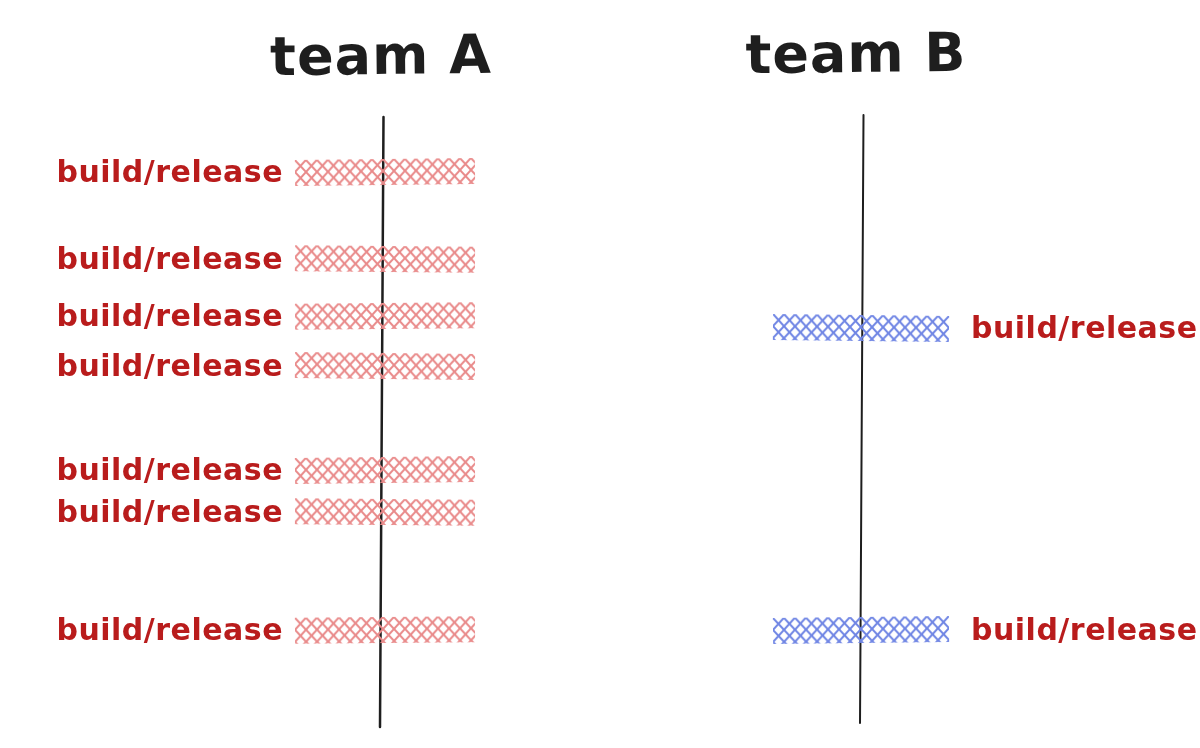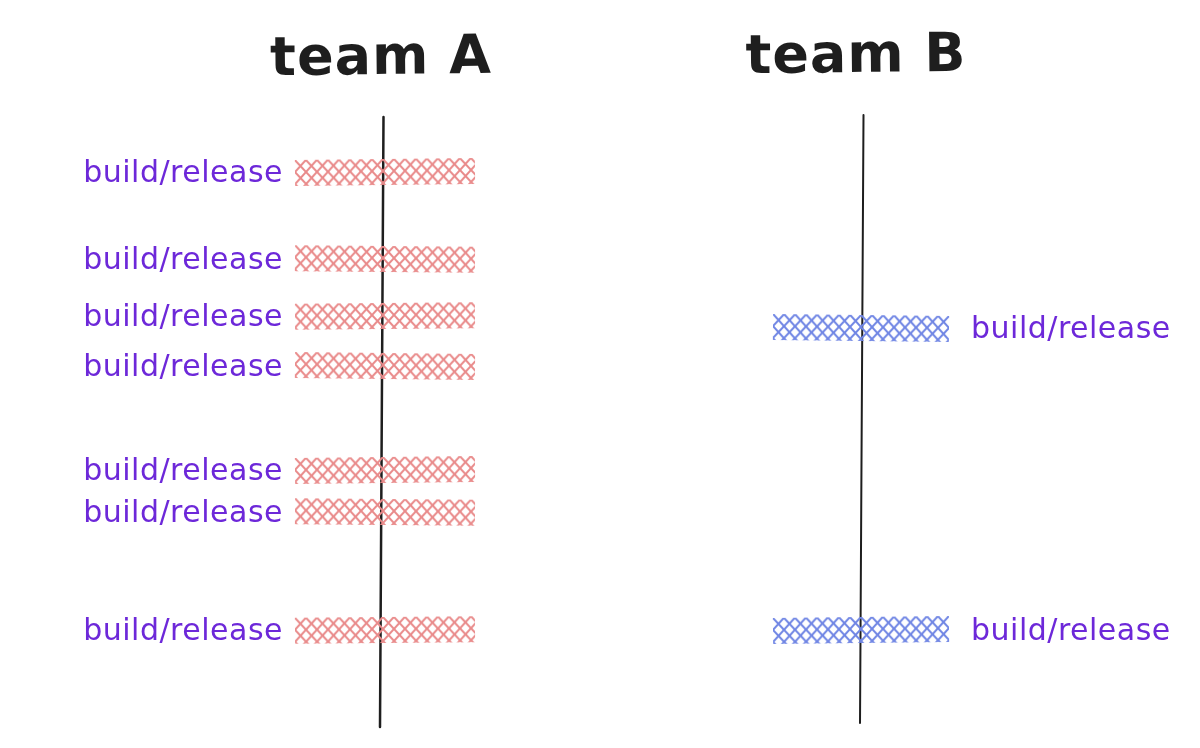--- a/index.html
+++ b/index.html
@@ -33,23 +33,23 @@
   .line-layer {
     position: absolute;
     left: 0;
     top: 0;
     pointer-events: none;
   }
   .event-label {
     position: absolute;
     transform: translateY(-52%);
     font-size: 30px;
-    font-weight: normal;
+    font-weight: bold;
     letter-spacing: 0.5px;
-    color: #6d28d9;
+    color: #b91c1c;
     white-space: nowrap;
   }
   .event-mark {
     position: absolute;
     overflow: visible;
   }
 </style>
 </head>
 <body>
 

